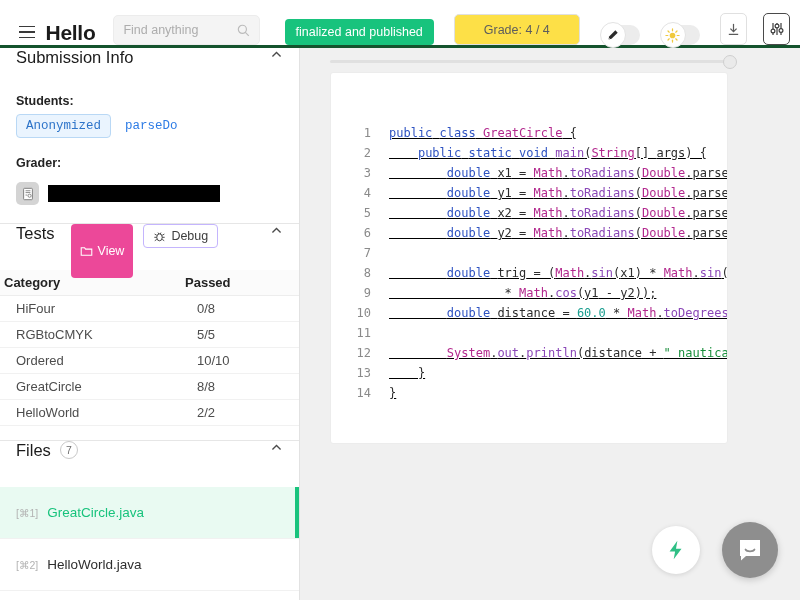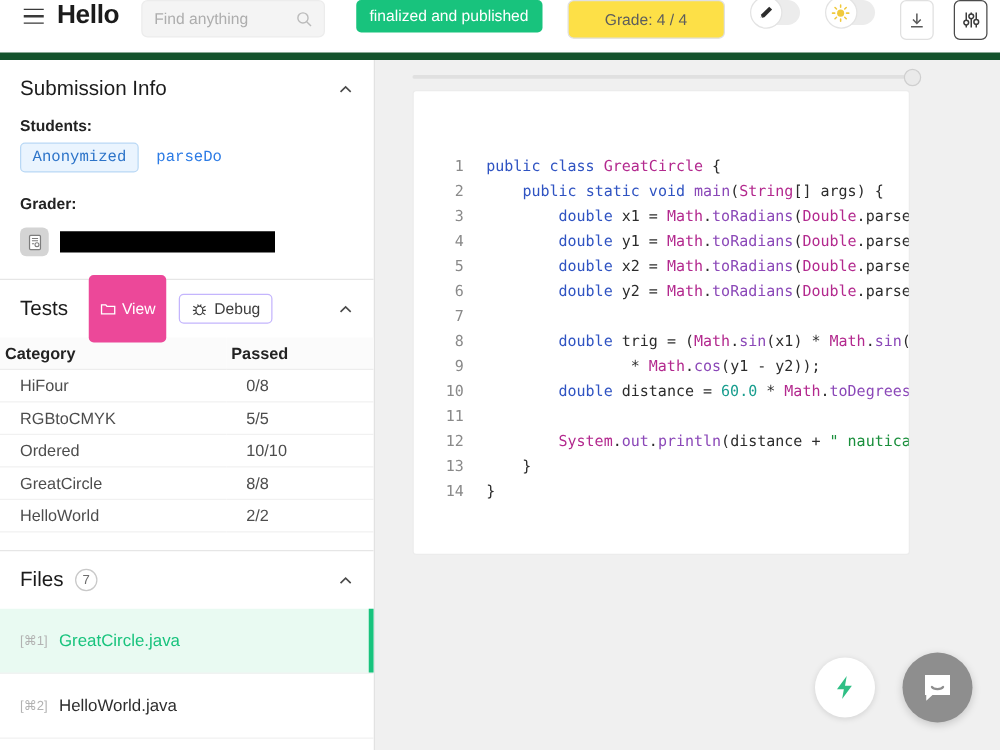--- a/index.html
+++ b/index.html
@@ -7,22 +7,22 @@
     width: 800px; height: 600px;
     font-family: "Liberation Sans", sans-serif;
     background: #f0f0f0;
     overflow: hidden;
   }
   #app { position: relative; width: 800px; height: 600px; background: #f0f0f0; }
 
   
   .topbar {
     position: absolute; top: 0; left: 0; width: 800px; height: 48px;
-    background: #ffffff; border-bottom: 6px solid #14532d;
-    display: flex; align-items: flex-start; padding: 0 10px; gap: 0;
+    background: #ffffff; border-bottom: 3px solid #14532d;
+    display: flex; align-items: flex-end; padding: 0 10px; gap: 0;
   }
   .hamburger {
     width: 26px; height: 26px; margin-left: 6px; margin-right: 8px;
     display: flex; flex-direction: column; justify-content: center;
     align-items: center; gap: 4px; cursor: pointer;
   }
   .hamburger span { display: block; width: 16px; height: 1.6px; background: #3a3a3a; }
   .brand {
     font-size: 21px; font-weight: bold; color: #1b1b1b;
     letter-spacing: -0.3px; margin-right: 18px;
@@ -66,21 +66,21 @@
     display: flex; align-items: center; justify-content: center; cursor: pointer;
   }
   .icon-btn.dark { border-color: #4a4a4a; margin-left: 16px; }
 
   
   .sidebar {
     position: absolute; top: 48px; left: 0; width: 300px; height: 552px;
     background: #fff; border-right: 1px solid #e2e2e2; overflow: hidden;
   }
   .sec-head {
-    display: flex; align-items: center; padding: 0 16px;
+    display: flex; align-items: flex-start; padding: 0 16px;
     height: 46px;
   }
   .sec-title { font-size: 16.5px; color: #1b1b1b; font-weight: normal; }
   .chev {
     margin-left: auto; width: 13px; height: 13px; cursor: pointer;
   }
   .sec-div { height: 1px; background: #e6e6e6; }
 
   .field-label { font-size: 12.5px; font-weight: bold; color: #232323; padding: 0 16px 6px; }
   .row-inline { display: flex; align-items: center; padding: 0 16px; gap: 14px; font-family: Liberation Mono, monospace; }
@@ -151,20 +151,21 @@
   }
   .code-panel {
     position: absolute; left: 330px; top: 72px; width: 398px; height: 372px;
     background: #fff; border: 1px solid #ececec; border-radius: 3px;
     overflow: hidden;
   }
   .code-inner {
     padding: 50px 0 0 0;
     font-family: "DejaVu Sans Mono", monospace; font-size: 12px; line-height: 20px;
     white-space: pre;
+    text-decoration: underline;
   }
   .cl { display: block; height: 20px; }
   .ln { display: inline-block; width: 40px; text-align: right; color: #8a8a8a;
         margin-right: 18px; }
   .kw  { color: #2f53c2; }
   .typ { color: #b3298e; }
   .fn  { color: #8b48b8; }
   .num { color: #1a9e8f; }
   .str { color: #1a8f3c; }
   .pl  { color: #2c2c2c; }

